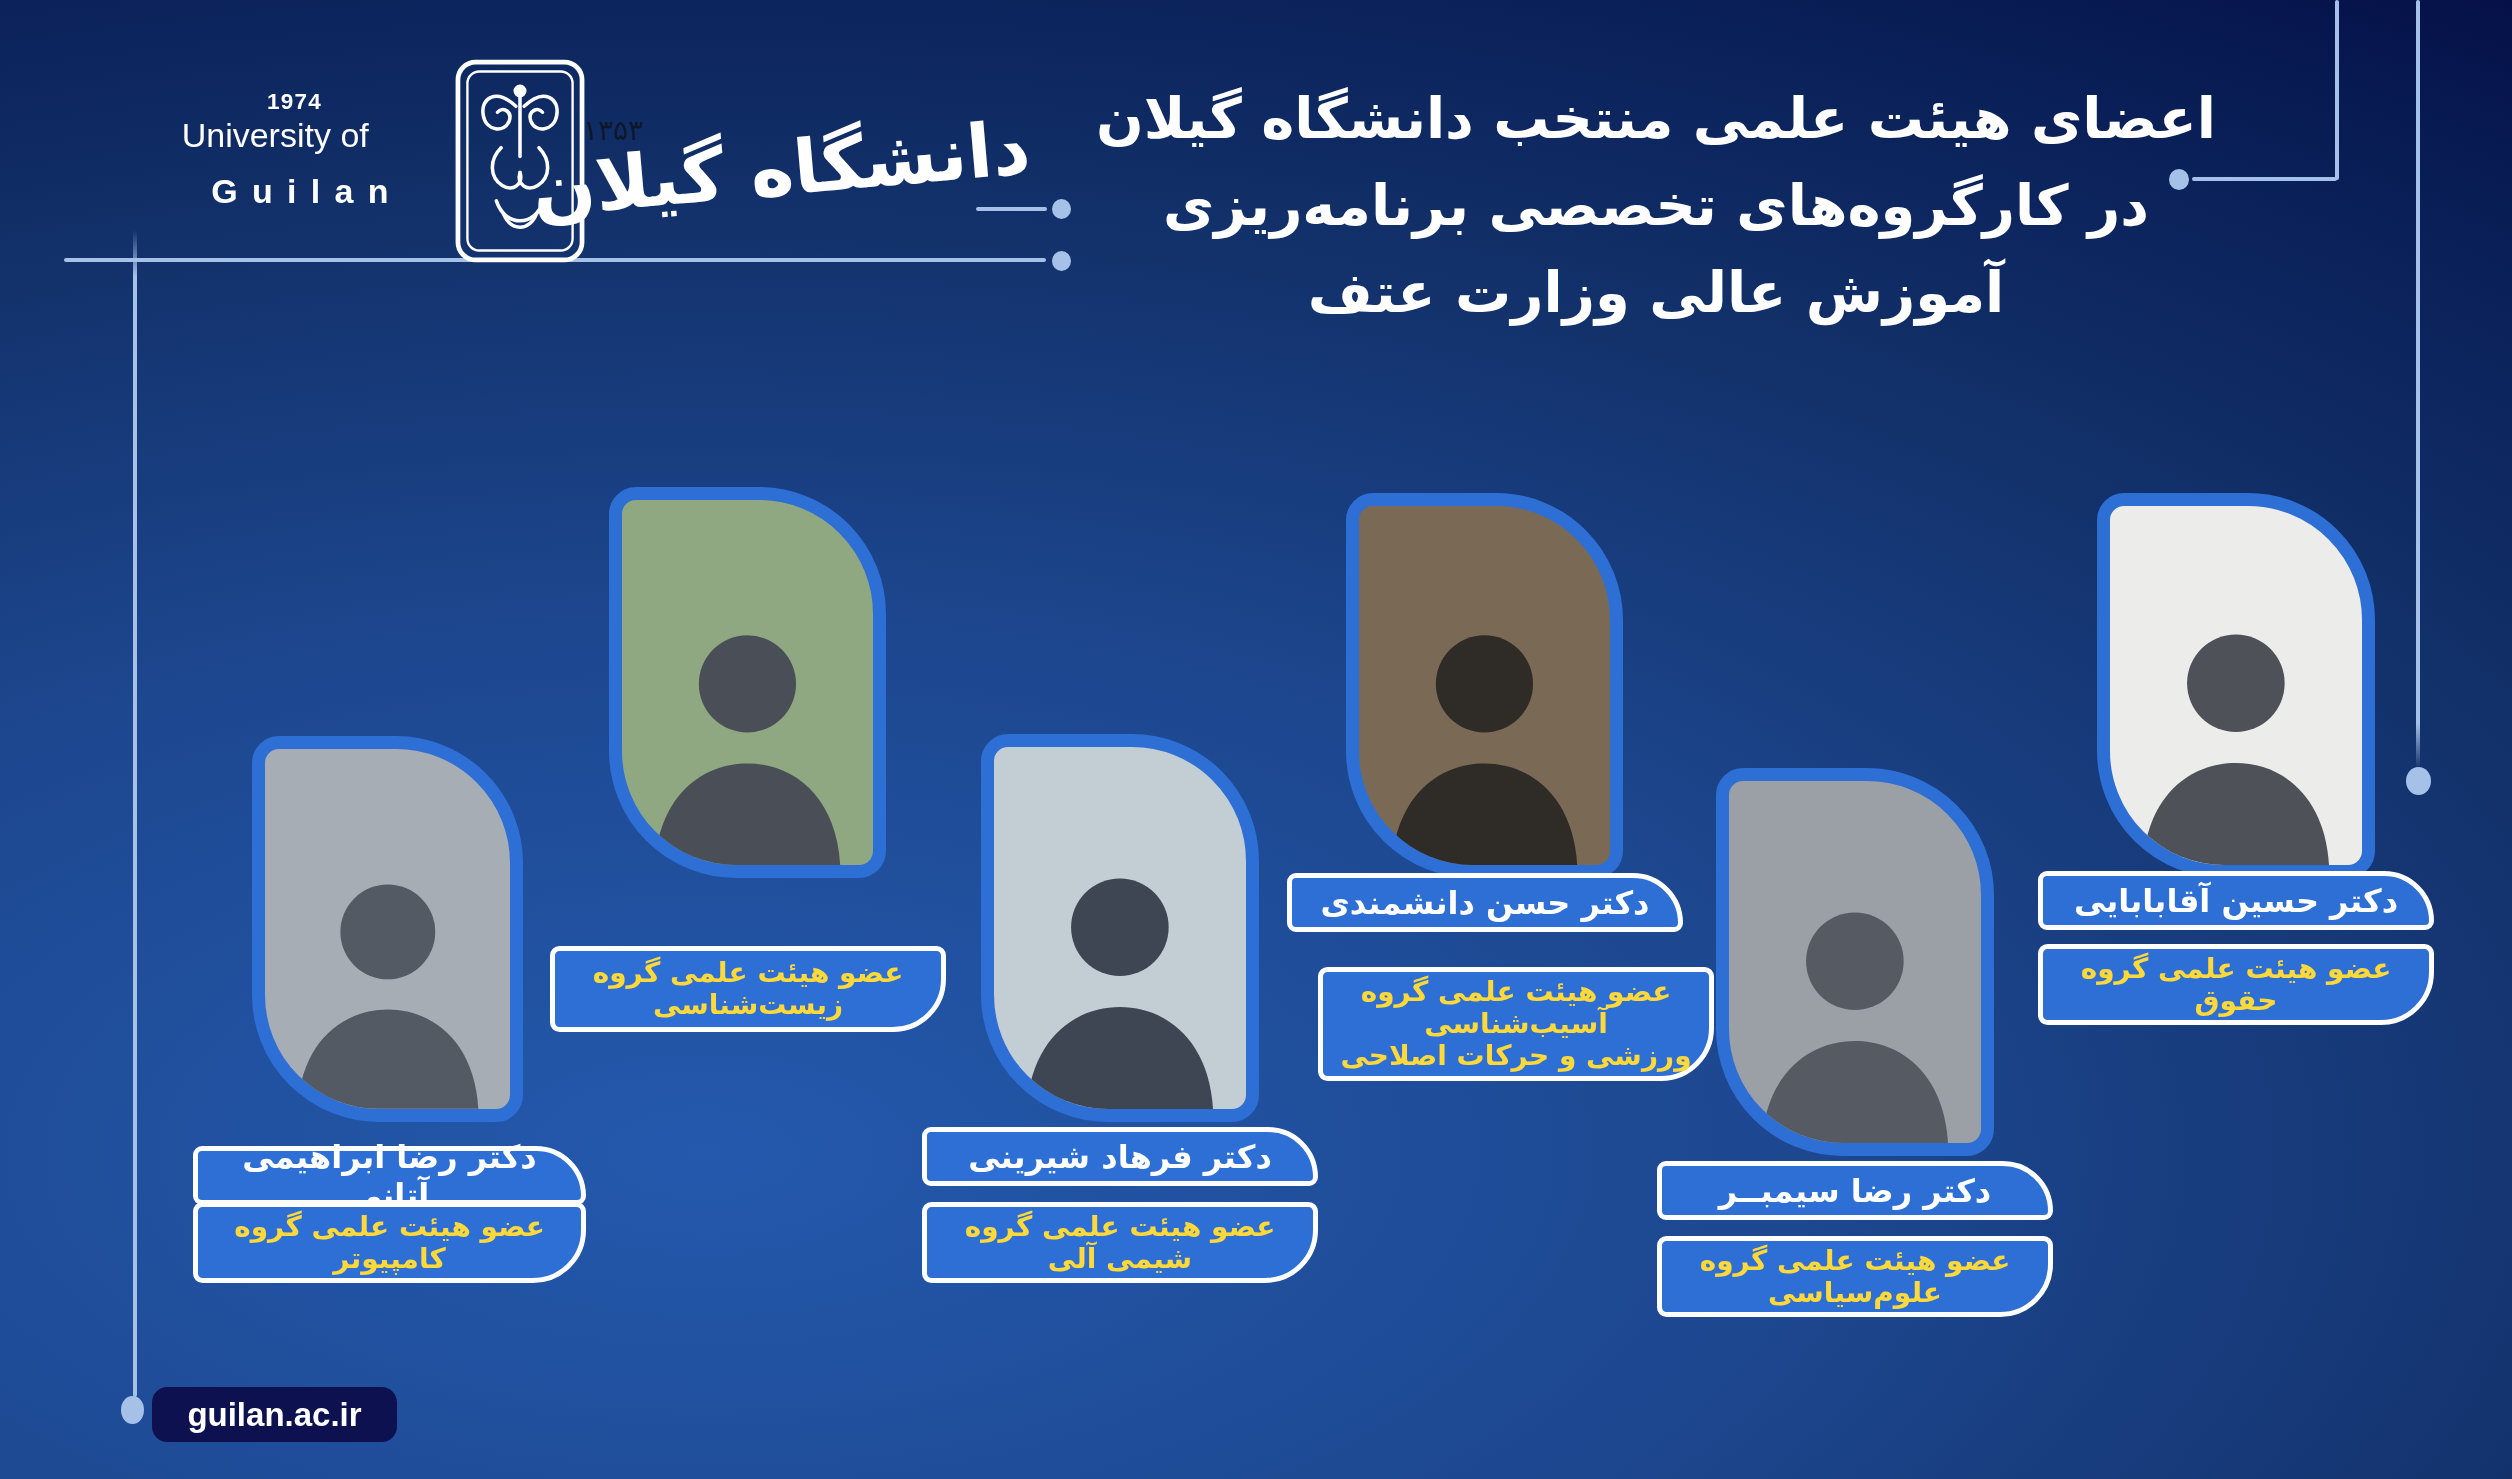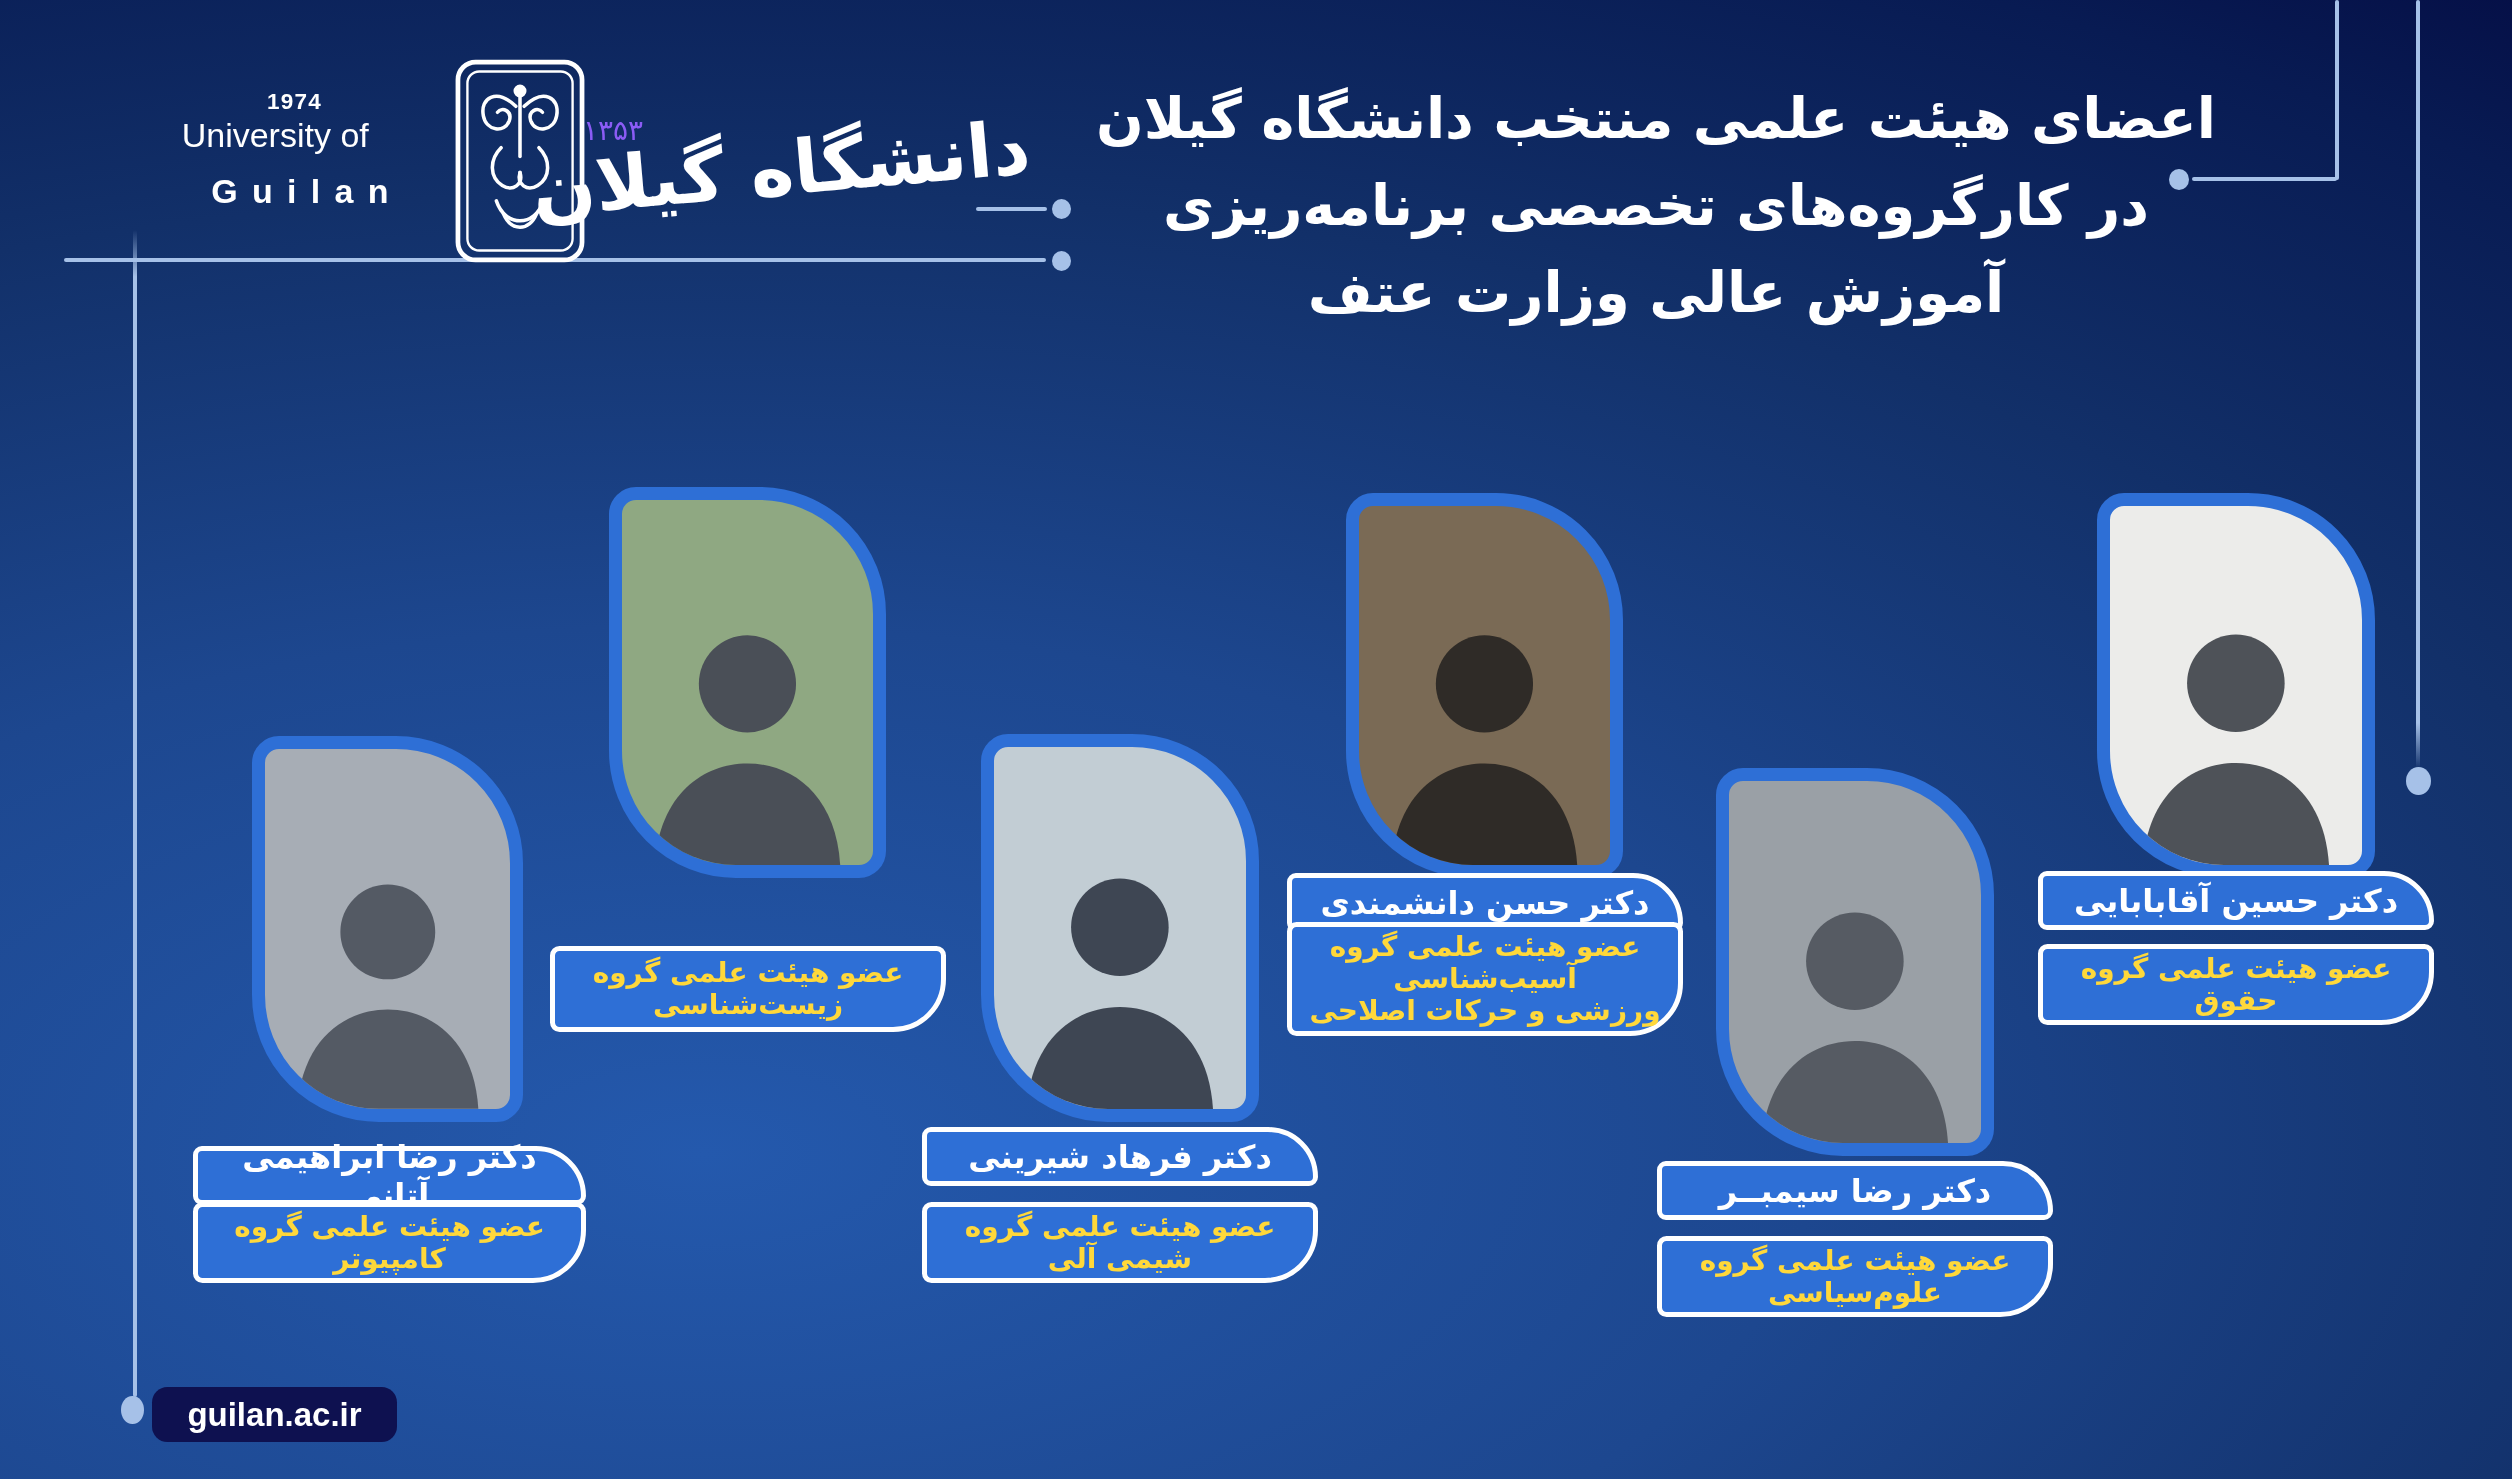--- a/index.html
+++ b/index.html
@@ -16,21 +16,21 @@
   .decor{background:#a6c1e8;border-radius:3.5px;}
   .dot{background:#a6c1e8;border-radius:50%;}
   .vfade{background:linear-gradient(to bottom, rgba(166,193,232,0) 0%, #a6c1e8 4%, #a6c1e8 100%);}
   .vfade-end{background:linear-gradient(to bottom, #a6c1e8 0%, #a6c1e8 94%, rgba(166,193,232,0) 100%);}
 
   
   .logo-en{color:#ffffff;font-family:"Liberation Sans", sans-serif;}
   .logo-year{font-size:22.5px;font-weight:bold;text-align:center;padding-right:25px;letter-spacing:1.2px;}
   .logo-line1{font-size:34px;text-align:left;padding-left:4.7px;margin-top:1.2px;}
   .logo-line2{font-size:34px;font-weight:bold;letter-spacing:0.42em;text-align:center;margin-top:16.6px;}
-  .logo-fa-year{color:#8b5cf6;font-size:28px;direction:rtl;}
+  .logo-fa-year{color:#0f172a;font-size:28px;direction:rtl;}
   .logo-fa-name{color:#fff;font-size:74px;font-weight:bold;direction:rtl;white-space:nowrap;transform:rotate(-5deg);transform-origin:right top;}
 
   
   .headline{
     color:#ffffff;text-align:center;direction:rtl;
     font-size:56px;font-weight:bold;line-height:1.55;
   }
 
   
   .card{position:absolute;}
@@ -152,21 +152,21 @@
 </div>
 
 <div class="card" style="left:1287px;top:493px;width:396px;height:550px;">
   <div class="photo" style="left: 59px; top: 0px; width: 277px; height: 385px; background: rgb(122, 106, 85);">
     <svg viewBox="0 0 100 120">
         <circle cx="50" cy="38" r="22" fill="#2f2b27"></circle>
         <path d="M8,120 C10,88 30,74 50,74 C70,74 90,88 92,120 Z" fill="#2f2b27"></path>
       </svg>
   </div>
   <div class="badge badge-name" style="top:380px;">دکتر حسن دانشمندی</div>
-  <div class="badge badge-role" style="top:429px;min-height:86px;">عضو هیئت علمی گروه آسیب‌شناسی
+  <div class="badge badge-role" style="top:474px;min-height:86px;margin-left:31px;">عضو هیئت علمی گروه آسیب‌شناسی
 ورزشی و حرکات اصلاحی</div>
 </div>
 
 <div class="card" style="left:1657px;top:768px;width:396px;height:544px;">
   <div class="photo" style="left: 59px; top: 0px; width: 278px; height: 388px; background: rgb(154, 160, 166);">
     <svg viewBox="0 0 100 120">
         <circle cx="50" cy="38" r="22" fill="#565b63"></circle>
         <path d="M8,120 C10,88 30,74 50,74 C70,74 90,88 92,120 Z" fill="#565b63"></path>
       </svg>
   </div>

